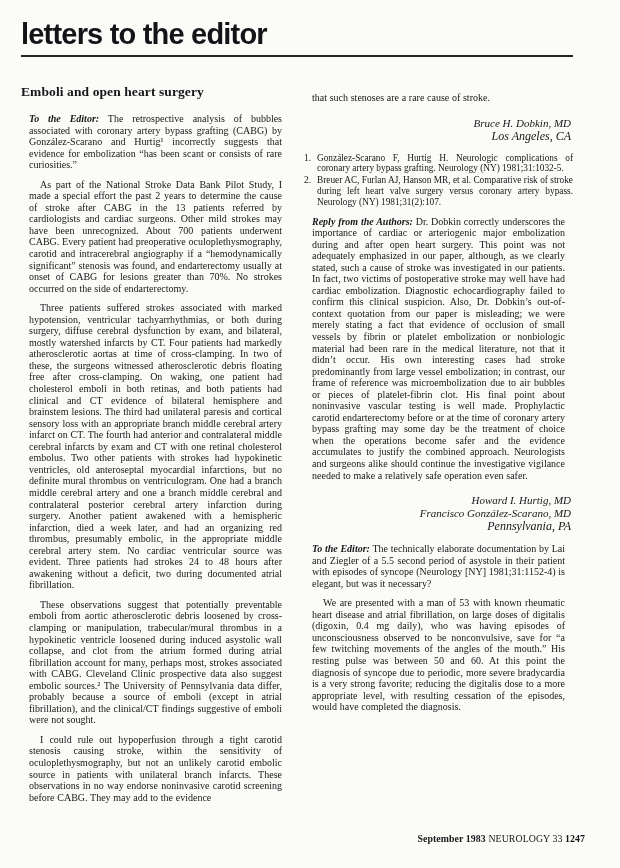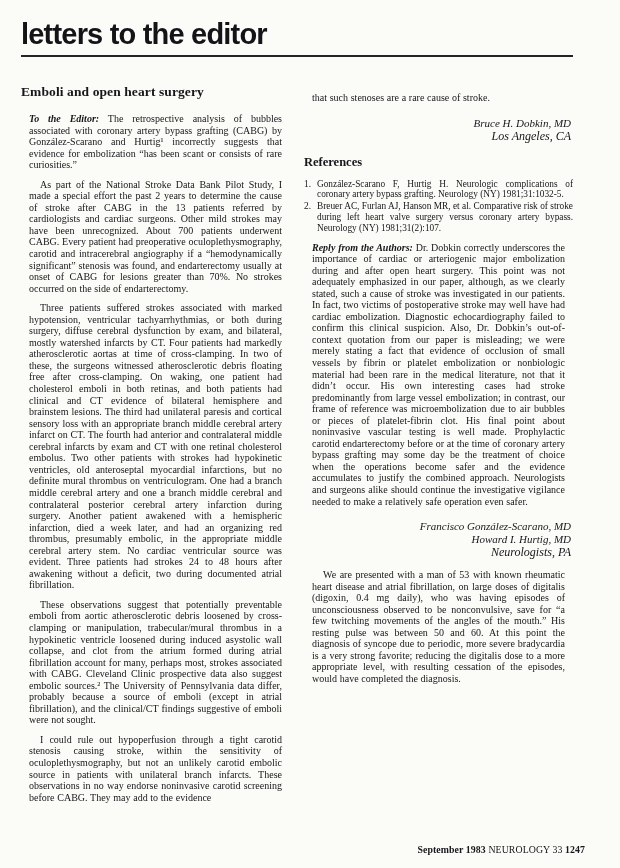--- a/index.html
+++ b/index.html
@@ -79,21 +79,21 @@
     padding-left: 13px;
     position: relative;
     margin-bottom: 1px;
   }
   .refs .ref-num { position: absolute; left: 0; top: 0; }
   .reply-block { margin-top: 12px; }
   .sect-gap { margin-top: 16px; }
   
   .footer {
     position: absolute;
-    right: 35px; bottom: 13px;
+    right: 35px; bottom: 24px;
     font-size: 9.8px;
     letter-spacing: 0.1px;
   }
   .footer .f-bold { font-weight: 700; }
   .footer .f-reg { font-weight: 400; }
 </style>
 </head>
 <body>
 
 <div class="page">
@@ -115,34 +115,34 @@
     </div>
 
     <div class="col">
       <p class="body">that such stenoses are a rare cause of stroke.</p>
 
       <div class="sig">
         <div class="sig-name">Bruce H. Dobkin, MD</div>
         <div class="sig-place">Los Angeles, CA</div>
       </div>
 
-      <h3 class="refs-title">References</h3>
       <ol class="refs">
         <li><span class="ref-num">1.</span><span>González-Scarano F, Hurtig H. Neurologic complications of coronary artery bypass grafting. Neurology (NY) 1981;31:1032-5.</span></li>
         <li><span class="ref-num">2.</span><span>Breuer AC, Furlan AJ, Hanson MR, et al. Comparative risk of stroke during left heart valve surgery versus coronary artery bypass. Neurology (NY) 1981;31(2):107.</span></li>
       </ol>
 
       <p class="body reply-block"><span class="runin">Reply from the Authors:</span> <span>Dr. Dobkin correctly underscores the importance of cardiac or arteriogenic major embolization during and after open heart surgery. This point was not adequately emphasized in our paper, although, as we clearly stated, such a cause of stroke was investigated in our patients. In fact, two victims of postoperative stroke may well have had cardiac embolization. Diagnostic echocardiography failed to confirm this clinical suspicion. Also, Dr. Dobkin’s out-of-context quotation from our paper is misleading; we were merely stating a fact that evidence of occlusion of small vessels by fibrin or platelet embolization or nonbiologic material had been rare in the medical literature, not that it didn’t occur. His own interesting cases had stroke predominantly from large vessel embolization; in contrast, our frame of reference was microembolization due to air bubbles or pieces of platelet-fibrin clot. His final point about noninvasive vascular testing is well made. Prophylactic carotid endarterectomy before or at the time of coronary artery bypass grafting may some day be the treatment of choice when the operations become safer and the evidence accumulates to justify the combined approach. Neurologists and surgeons alike should continue the investigative vigilance needed to make a relatively safe operation even safer.</span></p>
 
       <div class="sig">
+        <div class="sig-name">Howard I. Hurtig, MD</div>
         <div class="sig-name">Francisco González-Scarano, MD</div>
-        <div class="sig-name">Howard I. Hurtig, MD</div>
-        <div class="sig-place">Neurologists, PA</div>
+        <div class="sig-place">Pennsylvania, PA</div>
       </div>
 
+      <p class="body"><span class="runin">To the Editor:</span> <span>The technically elaborate documentation by Lai and Ziegler of a 5.5 second period of asystole in their patient with episodes of syncope (Neurology [NY] 1981;31:1152-4) is elegant, but was it necessary?</span></p>
       <p class="body indent">We are presented with a man of 53 with known rheumatic heart disease and atrial fibrillation, on large doses of digitalis (digoxin, 0.4 mg daily), who was having episodes of unconsciousness observed to be nonconvulsive, save for “a few twitching movements of the angles of the mouth.” His resting pulse was between 50 and 60. At this point the diagnosis of syncope due to periodic, more severe bradycardia is a very strong favorite; reducing the digitalis dose to a more appropriate level, with resulting cessation of the episodes, would have completed the diagnosis.</p>
     </div>
 
   </div>
 
   <div class="footer">
     <span class="f-bold">September 1983</span>
     <span class="f-reg">NEUROLOGY 33</span>
     <span class="f-bold">1247</span>
   </div>

